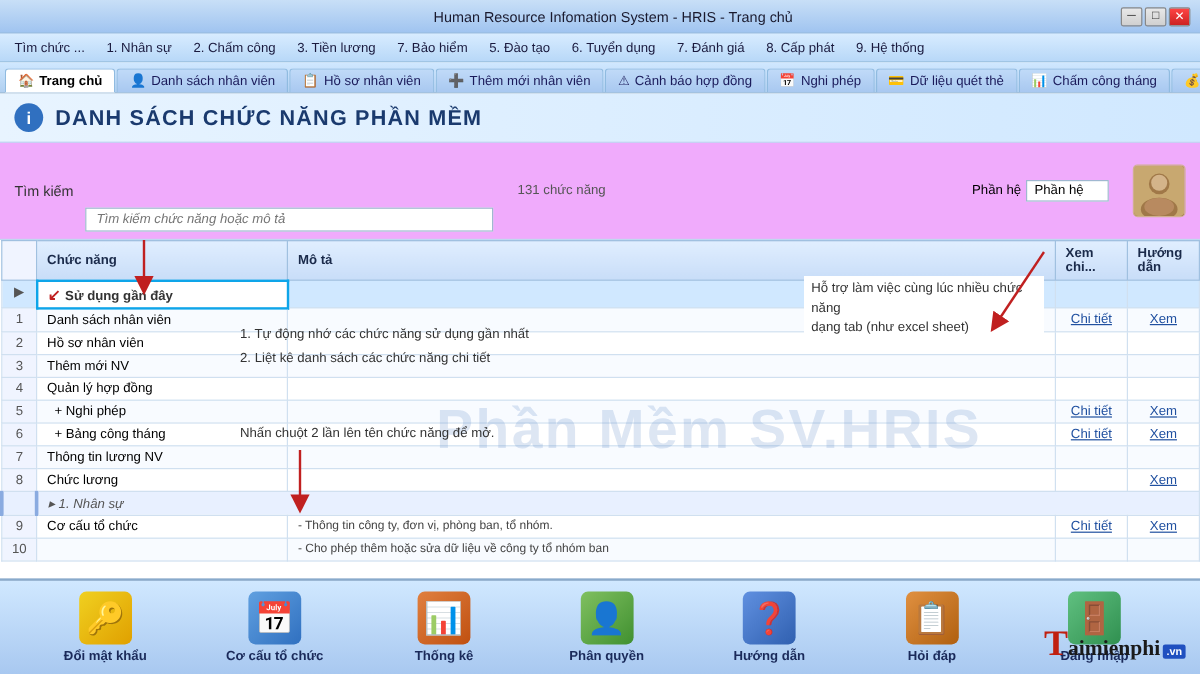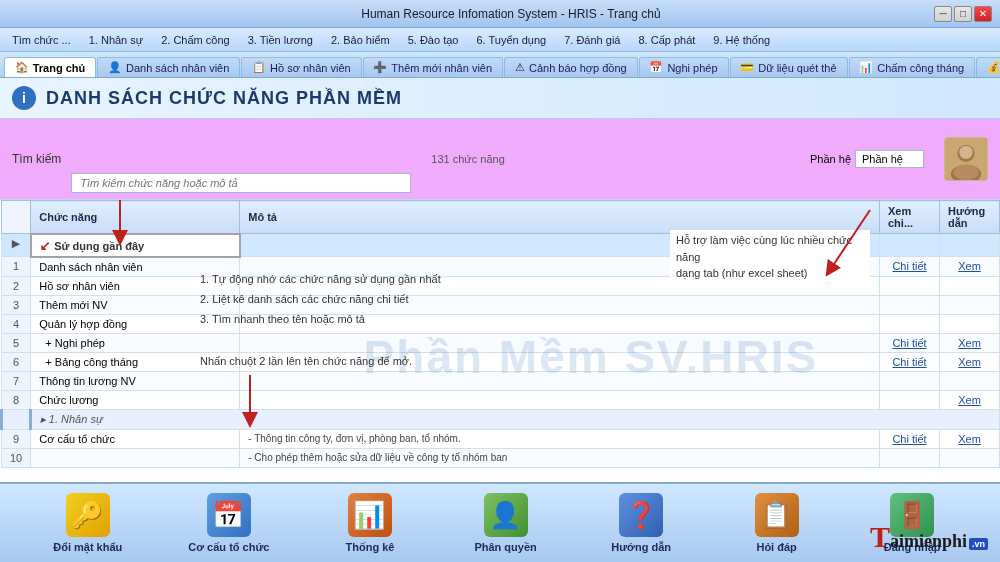--- a/index.html
+++ b/index.html
@@ -285,21 +285,21 @@
     <div class="title-btn">□</div>
     <div class="title-btn close-btn">✕</div>
   </div>
 </div>
 
 <div class="menu-bar">
   <span class="menu-item">Tìm chức ...</span>
   <span class="menu-item">1. Nhân sự</span>
   <span class="menu-item">2. Chấm công</span>
   <span class="menu-item">3. Tiền lương</span>
-  <span class="menu-item">2. Bảo hiểm</span>
+  <span class="menu-item">7. Bảo hiểm</span>
   <span class="menu-item">5. Đào tạo</span>
   <span class="menu-item">6. Tuyển dụng</span>
   <span class="menu-item">7. Đánh giá</span>
   <span class="menu-item">8. Cấp phát</span>
   <span class="menu-item">9. Hệ thống</span>
 </div>
 
 <div class="tab-bar">
   <div class="tab active">
     <span>🏠</span>
@@ -379,21 +379,21 @@
           <th class="col-chuc-nang">Chức năng</th>
           <th>Mô tả</th>
           <th class="col-xem-chi">Xem chi...</th>
           <th class="col-huong-dan">Hướng dẫn</th>
         </tr>
       </thead>
       <tbody>
 
         <tr class="selected-row">
           <td class="row-num">▶</td>
-          <td colspan="1" style="border:2px solid #a3a3a3; border-radius:4px; font-weight:bold; color:#333; background:#fff !important;">
+          <td colspan="1" style="border:2px solid #0ea5e9; border-radius:4px; font-weight:bold; color:#333; background:#fff !important;">
             <span style="color:#c02020; font-size:13px;">↙ </span><span>Sử dụng gần đây</span>
           </td>
           <td></td>
           <td></td>
           <td></td>
         </tr>
 
         <tr>
           <td class="row-num">1</td>
           <td class="col-chuc-nang">Danh sách nhân viên</td>
@@ -494,21 +494,20 @@
           <marker id="ah1" markerWidth="8" markerHeight="8" refX="4" refY="4" orient="auto">
             <path d="M0,0 L8,4 L0,8 Z" fill="#c02020"></path>
           </marker>
         </defs>
       <line x1="270" y1="10" x2="230" y2="70" stroke="#c02020" stroke-width="2" marker-end="url(#ah1)"></line>
     </svg>
 
     <div style="position:absolute; top:70px; left:200px; z-index:20; pointer-events:none; font-size:11px; color:#333; line-height:1.8;">
       <div>1. Tự động nhớ các chức năng sử dụng gần nhất</div>
       <div>2. Liệt kê danh sách các chức năng chi tiết</div>
-      <div>3. Tìm nhanh theo tên hoặc mô tả</div>
     </div>
 
     <div style="position:absolute; top:155px; left:200px; z-index:20; pointer-events:none; font-size:11px; color:#333;">
       Nhấn chuột 2 lần lên tên chức năng để mở.
     </div>
 
     <svg style="position:absolute; top:0; left:0; width:400px; height:300px; pointer-events:none; z-index:21;">
       <defs>
         <marker id="ah2" markerWidth="8" markerHeight="8" refX="4" refY="4" orient="auto">
             <path d="M0,0 L8,4 L0,8 Z" fill="#c02020"></path>

